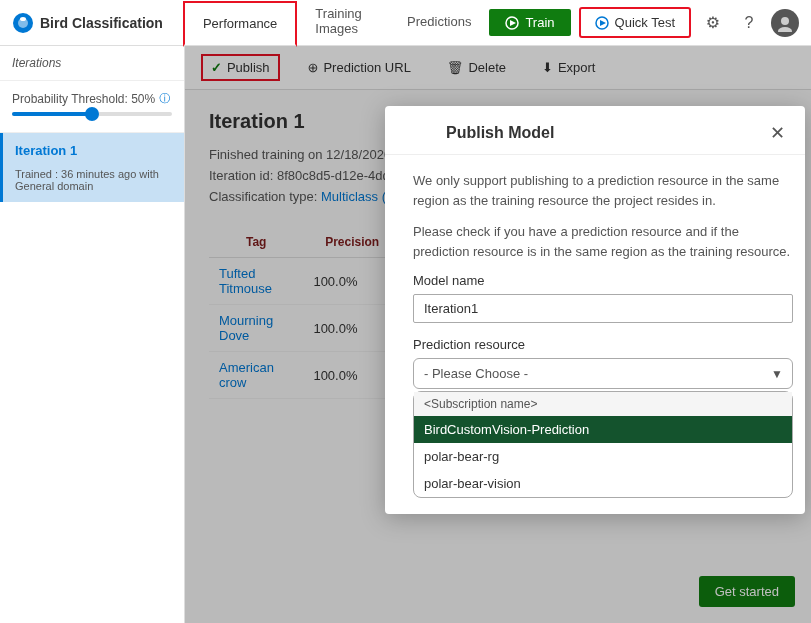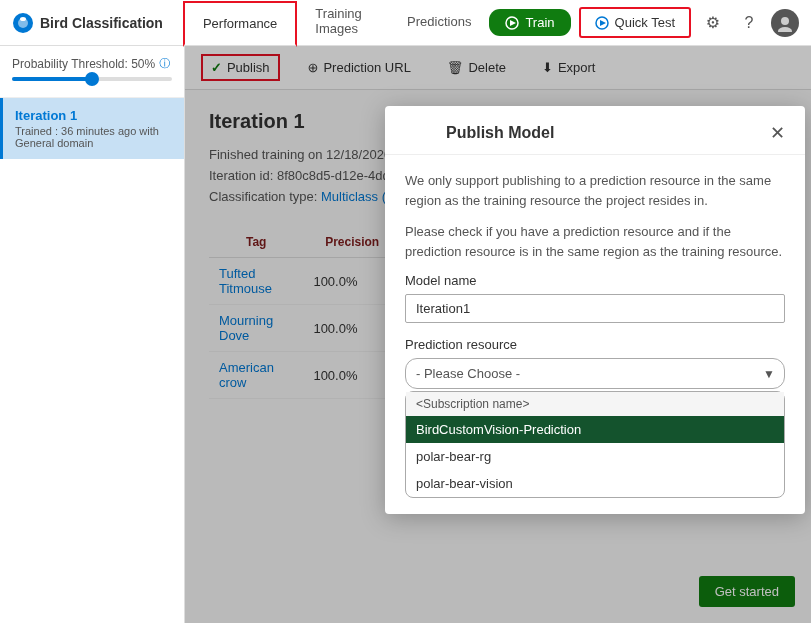--- a/index.html
+++ b/index.html
@@ -17,21 +17,21 @@
     .header-nav { display: flex; align-items: center; gap: 0; flex: 1; justify-content: center; }
     .nav-tab {
       padding: 0 18px; height: 46px; display: flex; align-items: center;
       font-size: 13px; color: #555; cursor: pointer; border-bottom: 3px solid transparent;
       text-decoration: none;
     }
     .nav-tab.active { color: #0078d4; border-bottom: 3px solid #0078d4; font-weight: 500; }
     .nav-tab.active-box { border: 2px solid #e81123; color: #333; border-bottom: 3px solid transparent; margin-bottom: -3px; }
     .header-actions { display: flex; align-items: center; gap: 8px; }
     .btn-train {
-      background: #107c10; color: #fff; border: none; border-radius: 11px;
+      background: #107c10; color: #fff; border: none; border-radius: 2px;
       padding: 6px 16px; font-size: 13px; cursor: pointer; display: flex; align-items: center; gap: 6px;
     }
     .btn-quick-test {
       background: #fff; color: #333; border: 1px solid #aaa; border-radius: 3px;
       padding: 6px 14px; font-size: 13px; cursor: pointer; display: flex; align-items: center; gap: 6px;
     }
     .btn-quick-test-box { border: 2px solid #e81123; }
     .header-icon-btn {
       background: none; border: none; cursor: pointer; width: 28px; height: 28px;
       display: flex; align-items: center; justify-content: center; color: #555; font-size: 16px;
@@ -48,21 +48,21 @@
     .prob-threshold { padding: 10px 12px; border-bottom: 1px solid #eee; }
     .prob-label { font-size: 12px; color: #555; margin-bottom: 6px; display: flex; align-items: center; gap: 4px; }
     .slider-track { width: 100%; height: 4px; background: #ddd; border-radius: 2px; position: relative; margin: 6px 0; }
     .slider-fill { width: 50%; height: 4px; background: #0078d4; border-radius: 2px; }
     .slider-thumb { width: 14px; height: 14px; background: #0078d4; border-radius: 50%; position: absolute; top: -5px; left: calc(50% - 7px); }
     .iteration-item {
       padding: 10px 12px; cursor: pointer; background: #c7e0f4;
       border-left: 3px solid #0078d4;
     }
     .iteration-item-title { font-size: 13px; font-weight: 600; color: #0078d4; }
-    .iteration-item-sub { font-size: 11px; color: #555; margin-top: 2px; }
+    .iteration-item-sub { font-size: 11px; color: #555; margin-top: 10px; }
 
     
     .content { flex: 1; background: #f8f8f8; position: relative; overflow: hidden; }
 
     
     .toolbar {
       display: flex; align-items: center; gap: 0; padding: 8px 16px;
       background: #fff; border-bottom: 1px solid #ddd; gap: 20px;
     }
     .toolbar-btn {
@@ -103,30 +103,30 @@
       background: #fff; border-radius: 4px; box-shadow: 0 4px 24px rgba(0,0,0,0.25);
       width: 420px; padding: 0;
       position: absolute; top: 60px; left: 200px; z-index: 101;
     }
     .modal-header {
       display: flex; align-items: center; justify-content: space-between;
       padding: 16px 20px 10px 20px; border-bottom: 1px solid #eee;
     }
     .modal-title { font-size: 16px; font-weight: 600; color: #333; margin-left: 41px; }
     .modal-close { background: none; border: none; cursor: pointer; font-size: 18px; color: #555; }
-    .modal-body { padding: 16px 20px; }
+    .modal-body { padding: 16px 12px; margin-left: 16px; }
     .modal-desc { font-size: 13px; color: #555; line-height: 1.5; margin-bottom: 12px; }
     .modal-label { font-size: 13px; color: #333; margin-bottom: 6px; font-weight: 400; }
     .modal-input {
       width: 100%; border: 1px solid #aaa; border-radius: 2px; padding: 6px 10px;
       font-size: 13px; color: #333; margin-bottom: 14px; outline: none;
     }
     .modal-select-wrap { position: relative; }
     .modal-select {
-      width: 100%; border: 1px solid #aaa; border-radius: 12px; padding: 7px 10px;
+      width: 100%; border: 1px solid #aaa; border-radius: 6px; padding: 7px 10px;
       font-size: 13px; color: #555; background: #fff; appearance: none; cursor: pointer;
     }
     .select-arrow {
       position: absolute; right: 10px; top: 50%; transform: translateY(-50%);
       font-size: 12px; color: #555; pointer-events: none;
     }
     
     .dropdown-open { margin-top: 2px; border: 1px solid #aaa; border-radius: 8px; background: #fff; }
     .dropdown-group-label { padding: 5px 10px; font-size: 12px; color: #555; background: #f5f5f5; }
     .dropdown-option {
@@ -186,20 +186,23 @@
           <circle cx="9" cy="7" r="4" fill="#ccc"></circle>
           <ellipse cx="9" cy="17" rx="7" ry="4" fill="#ccc"></ellipse>
         </svg>
     </div>
   </div>
 </div>
 
 <div class="main-layout">
 
   <div class="sidebar">
+    <div class="sidebar-section">
+      <span class="sidebar-iterations-label">Iterations</span>
+    </div>
     <div class="prob-threshold">
       <div class="prob-label">
         <span>Probability Threshold: 50%</span>
         <span style="cursor:pointer;font-size:11px;color:#0078d4;">ⓘ</span>
       </div>
       <div class="slider-track">
         <div class="slider-fill"></div>
         <div class="slider-thumb"></div>
       </div>
     </div>

